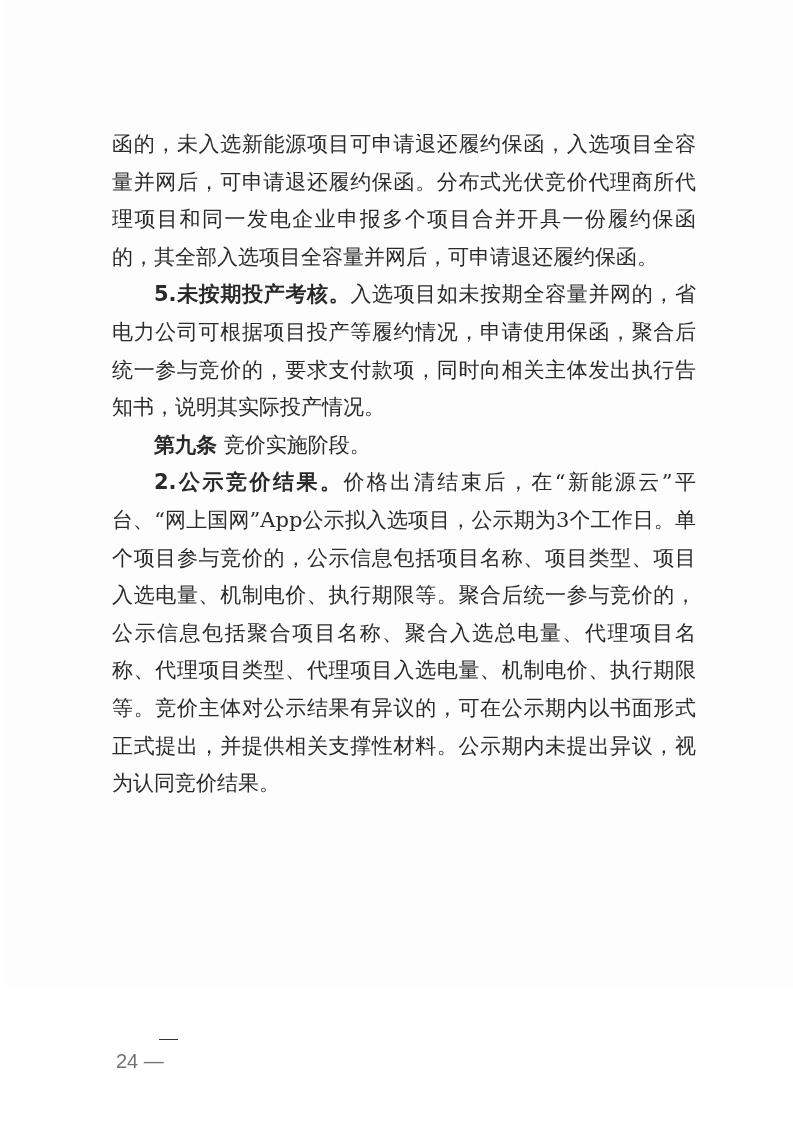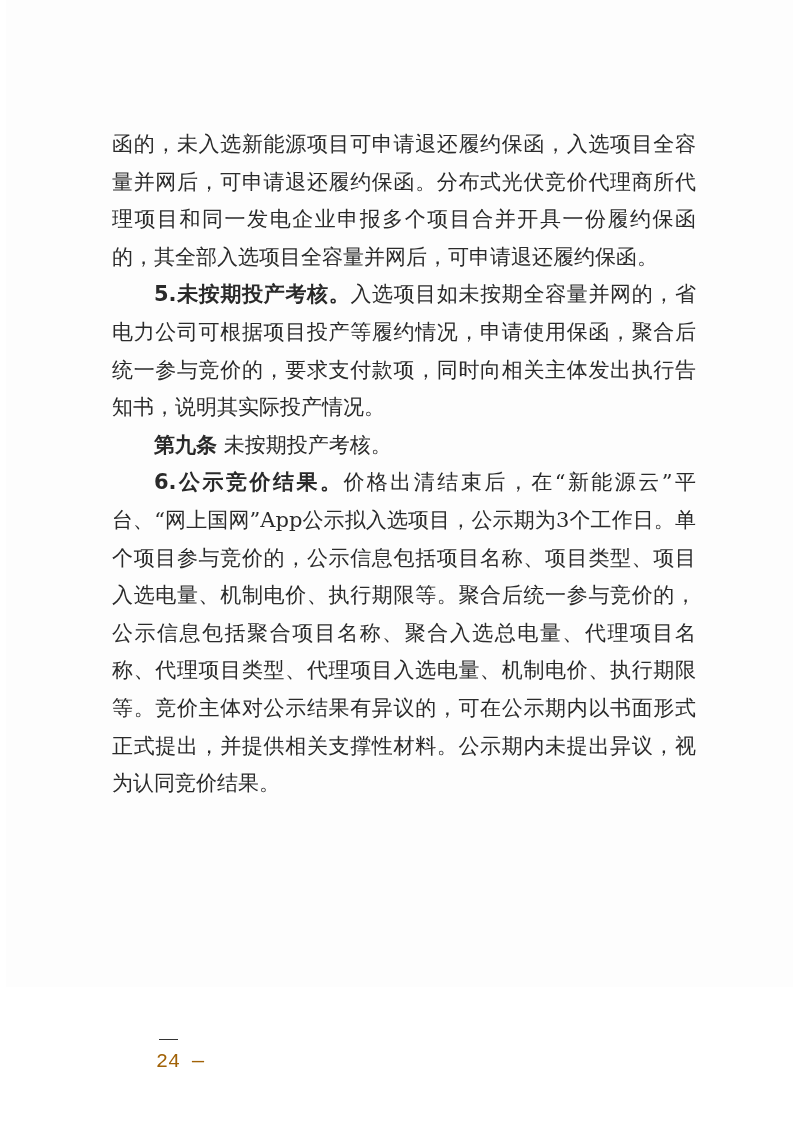--- a/index.html
+++ b/index.html
@@ -13,41 +13,41 @@
     font-size: 21px; color: #2a2a2a;
     line-height: 37.6px;
     text-align: justify;
     text-justify: inter-character;
   }
   .para { margin: 0; text-indent: 42px; }
   .para.noindent { text-indent: 0; }
   .bold { font-weight: bold; font-family: "DejaVu Sans", "Liberation Sans", sans-serif; margin-top: 28px; }
   .page-number {
     position: absolute; left: 110px; top: 1050px;
-    font-family: Liberation Mono, monospace;
-    font-size: 20px; color: #a16207; margin-left: 40px;
+    font-family: Liberation Sans, sans-serif;
+    font-size: 20px; color: #737373;
   }
   .dash-top {
     position: absolute; left: 153px; top: 1039px; width: 19px; height: 1px; background: #333;
   }
 </style>
 </head>
 <body>
 
 <div class="page">
   <div class="content">
     <p class="para noindent">
       <span class="bold"></span><span>函的，未入选新能源项目可申请退还履约保函，入选项目全容量并网后，可申请退还履约保函。分布式光伏竞价代理商所代理项目和同一发电企业申报多个项目合并开具一份履约保函的，其全部入选项目全容量并网后，可申请退还履约保函。</span>
     </p>
     <p class="para">
       <span class="bold">5.未按期投产考核。</span><span>入选项目如未按期全容量并网的，省电力公司可根据项目投产等履约情况，申请使用保函，聚合后统一参与竞价的，要求支付款项，同时向相关主体发出执行告知书，说明其实际投产情况。</span>
     </p>
     <p class="para">
-      <span class="bold">第九条</span><span> 未按期投产考核。</span>
+      <span class="bold">第九条</span><span> 竞价实施阶段。</span>
     </p>
     <p class="para">
-      <span class="bold">6.公示竞价结果。</span><span>价格出清结束后，在“新能源云”平台、“网上国网”App公示拟入选项目，公示期为3个工作日。单个项目参与竞价的，公示信息包括项目名称、项目类型、项目入选电量、机制电价、执行期限等。聚合后统一参与竞价的，公示信息包括聚合项目名称、聚合入选总电量、代理项目名称、代理项目类型、代理项目入选电量、机制电价、执行期限等。竞价主体对公示结果有异议的，可在公示期内以书面形式正式提出，并提供相关支撑性材料。公示期内未提出异议，视为认同竞价结果。</span>
+      <span class="bold">2.公示竞价结果。</span><span>价格出清结束后，在“新能源云”平台、“网上国网”App公示拟入选项目，公示期为3个工作日。单个项目参与竞价的，公示信息包括项目名称、项目类型、项目入选电量、机制电价、执行期限等。聚合后统一参与竞价的，公示信息包括聚合项目名称、聚合入选总电量、代理项目名称、代理项目类型、代理项目入选电量、机制电价、执行期限等。竞价主体对公示结果有异议的，可在公示期内以书面形式正式提出，并提供相关支撑性材料。公示期内未提出异议，视为认同竞价结果。</span>
     </p>
   </div>
 
   <div class="dash-top"></div>
   <div class="page-number">24 —</div>
 </div>
 
 </body></html>

